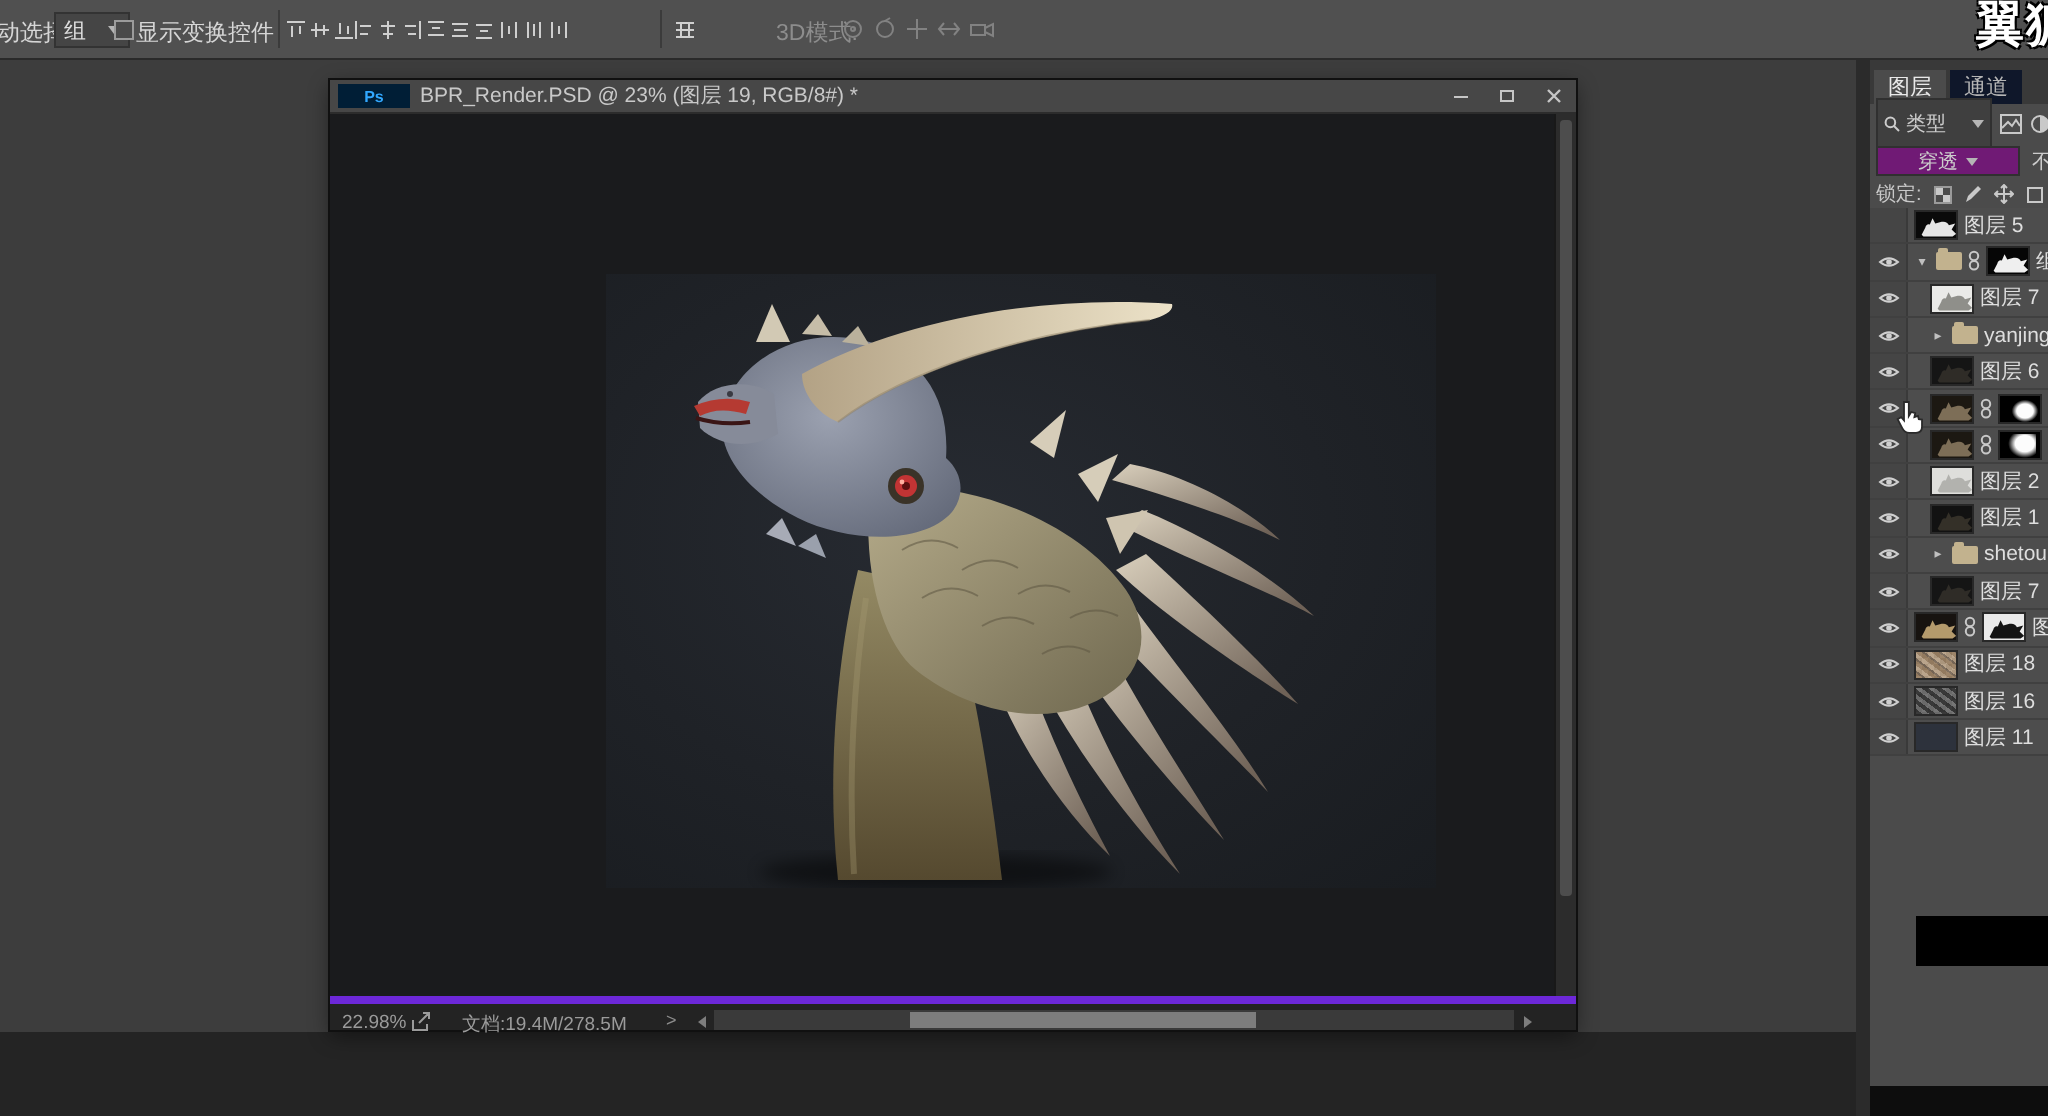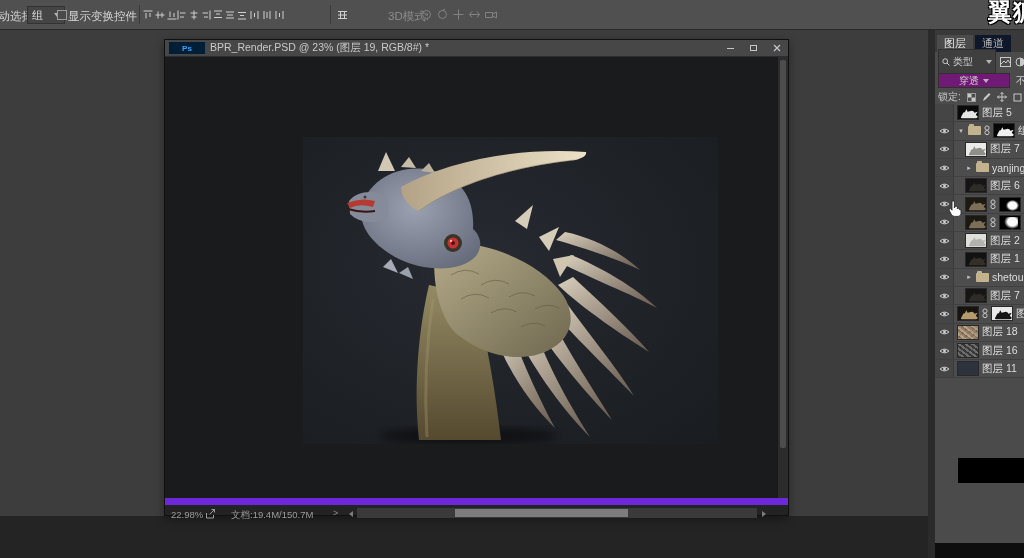--- a/index.html
+++ b/index.html
@@ -42,21 +42,21 @@
   .win-btns{margin-left:auto;display:flex;height:100%;}
   .winbtn{width:23px;height:100%;display:flex;align-items:center;justify-content:center;cursor:default;}
   .btn-min i{display:block;width:7px;height:1px;background:#c6c6c6;}
   .btn-max i{display:block;width:7px;height:6px;border:1px solid #c6c6c6;}
   .doc-content{position:absolute;left:0;top:17px;right:0;bottom:17px;background:#1a1b1d;overflow:hidden;}
   .canvas{position:absolute;left:138px;top:80px;width:415px;height:307px;
           background:radial-gradient(ellipse at 42% 42%, #272b32 0%, #1f2227 55%, #191c20 100%);}
   .canvas svg{display:block;}
   .vscroll{position:absolute;right:0;top:0;bottom:0;width:11px;background:#2c2c2c;border-left:1px solid #191919;}
   .vthumb{position:absolute;left:2px;right:2px;top:3px;height:88%;background:#4d4d4d;border-radius:2px;}
-  .statusbar{position:absolute;left:0;bottom:0;right:0;height:17px;background:#232323;border-top:7px solid #6d28d9;
+  .statusbar{position:absolute;left:0;bottom:0;right:0;height:17px;background:#232323;border-top:4px solid #6d28d9;
              font-size:9.5px;color:#9b9b9b;}
   .zoom{position:absolute;left:6px;top:4px;}
   .exp-icon{position:absolute;left:40px;top:4px;}
   .docinfo{position:absolute;left:66px;top:4px;white-space:nowrap;}
   .popchev{position:absolute;left:168px;top:3px;color:#8d8d8d;font-size:9px;}
   .harrow{position:absolute;top:6px;width:0;height:0;border-top:3px solid transparent;border-bottom:3px solid transparent;}
   .harrow.left{left:184px;border-right:4px solid #7d7d7d;}
   .harrow.right{left:597px;border-left:4px solid #7d7d7d;}
   .htrack{position:absolute;left:192px;width:400px;top:3px;height:10px;background:#3a3a3a;}
   .hthumb{position:absolute;left:98px;width:173px;top:1px;height:8px;background:#7d7d7d;}
@@ -275,21 +275,21 @@
         <div class="vthumb"></div>
       </div>
     </div>
 
     <div class="statusbar">
       <span class="zoom">22.98%</span>
       <svg class="exp-icon" width="11" height="10">
         <path d="M1.5,4 v5 h7 v-3" stroke="#9b9b9b" fill="none"></path>
           <path d="M4.5,5.5 L9.5,0.5 M6.5,0.5 h3 v3" stroke="#9b9b9b" fill="none"></path>
       </svg>
-      <span class="docinfo">文档:19.4M/150.7M</span>
+      <span class="docinfo">文档:19.4M/278.5M</span>
       <span class="popchev">&gt;</span>
       <span class="harrow left"></span>
       <div class="htrack">
         <div class="hthumb"></div>
       </div>
       <span class="harrow right"></span>
     </div>
   </div>
 
   <div class="gap-strip"></div>

